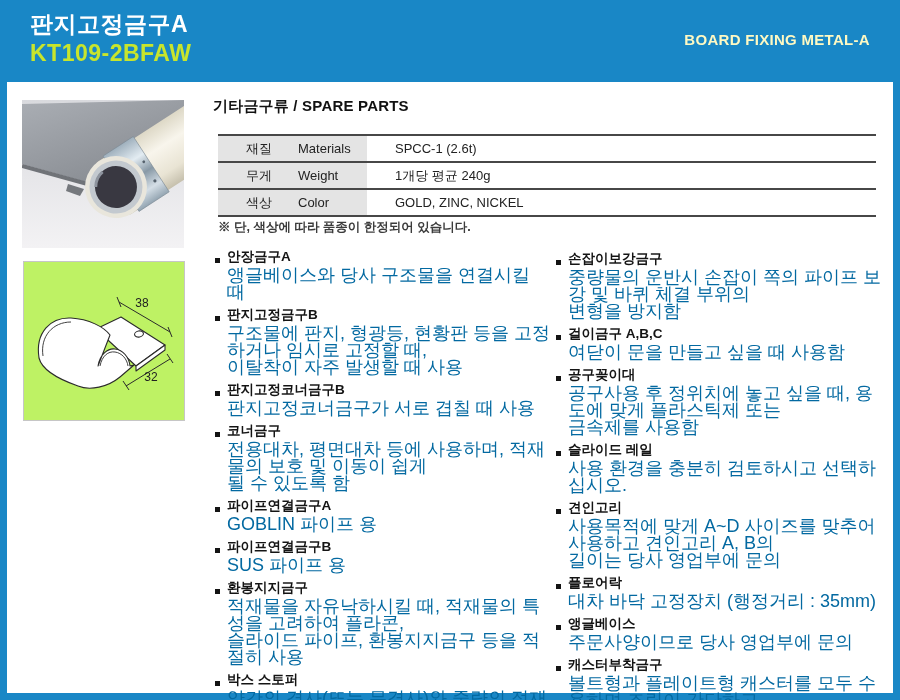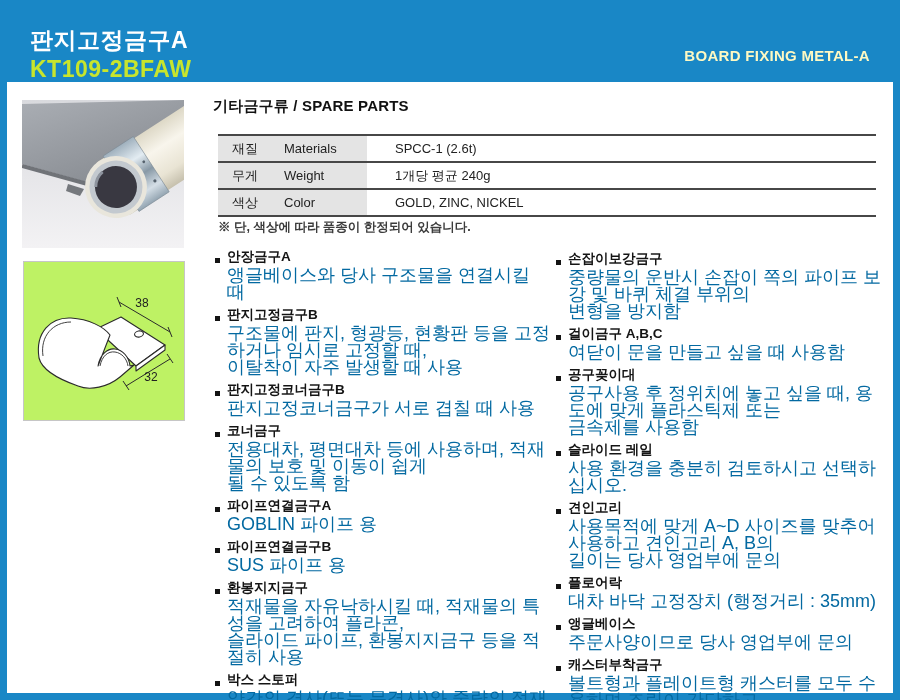--- a/index.html
+++ b/index.html
@@ -2,36 +2,36 @@
 <html><head>
 <meta charset="utf-8">
 <style>
   html,body { margin:0; padding:0; background:#ffffff; }
   .page {
     position:relative; width:900px; height:700px;
     background:#1987c6; overflow:hidden;
     font-family:"Liberation Sans", sans-serif;
   }
   
-  .header { position:absolute; top:16px; left:0; width:100%; height:82px; }
+  .header { position:absolute; top:0; left:0; width:100%; height:82px; }
   .header-ko { position:absolute; left:30px; top:9px; font-size:23px; font-weight:bold; color:#ffffff; letter-spacing:0.5px; }
   .header-code { position:absolute; left:30px; top:40px; font-size:23px; font-weight:bold; color:#c8e52c; letter-spacing:0.5px; }
   .header-en { position:absolute; right:30px; top:31px; font-size:15px; font-weight:bold; color:#fef9c3; letter-spacing:0.3px; }
   
   .content { position:absolute; left:7px; top:82px; width:886px; height:611px; background:#ffffff; }
   
   .photo-box { position:absolute; left:15px; top:18px; width:162px; height:148px; }
   .diagram-box { position:absolute; left:16px; top:179px; width:160px; height:158px; border:1px solid #c6c6c6; background:#bef264; }
   
   .section-title { position:absolute; left:206px; top:15px; font-size:15px; font-weight:bold; color:#111; letter-spacing:0.2px; }
   
   .spec-table { position:absolute; left:211px; top:52px; width:658px; border-top:2px solid #474747; border-bottom:2px solid #474747; }
   .spec-row { display:flex; align-items:stretch; height:25px; }
   .spec-row:not(:last-child) { border-bottom:2px solid #474747; }
-  .spec-label { width:149px; flex:none; background:#e4e4e4; display:flex; align-items:center; padding-left:14px; box-sizing:border-box; font-size:13px; color:#222; }
+  .spec-label { width:149px; flex:none; background:#e4e4e4; display:flex; align-items:center; padding-left:28px; box-sizing:border-box; font-size:13px; color:#222; }
   .spec-label .en { margin-left:26px; }
   .spec-value { display:flex; align-items:center; padding-left:28px; font-size:13px; color:#222; }
   .note { position:absolute; left:211px; top:137px; font-size:12.5px; font-weight:bold; color:#3c3c3c; }
   
   .parts-col { position:absolute; width:336px; }
   #parts-left { left:208px; top:166px; }
   #parts-right { left:549px; top:168px; width:330px; }
   .part { margin-bottom:5px; }
   .part-title { display:flex; align-items:center; font-size:13.5px; font-weight:bold; color:#141414; line-height:18px; }
   .bullet { width:5px; height:5px; background:#141414; margin:6px 7px 0 0; flex:none; }

